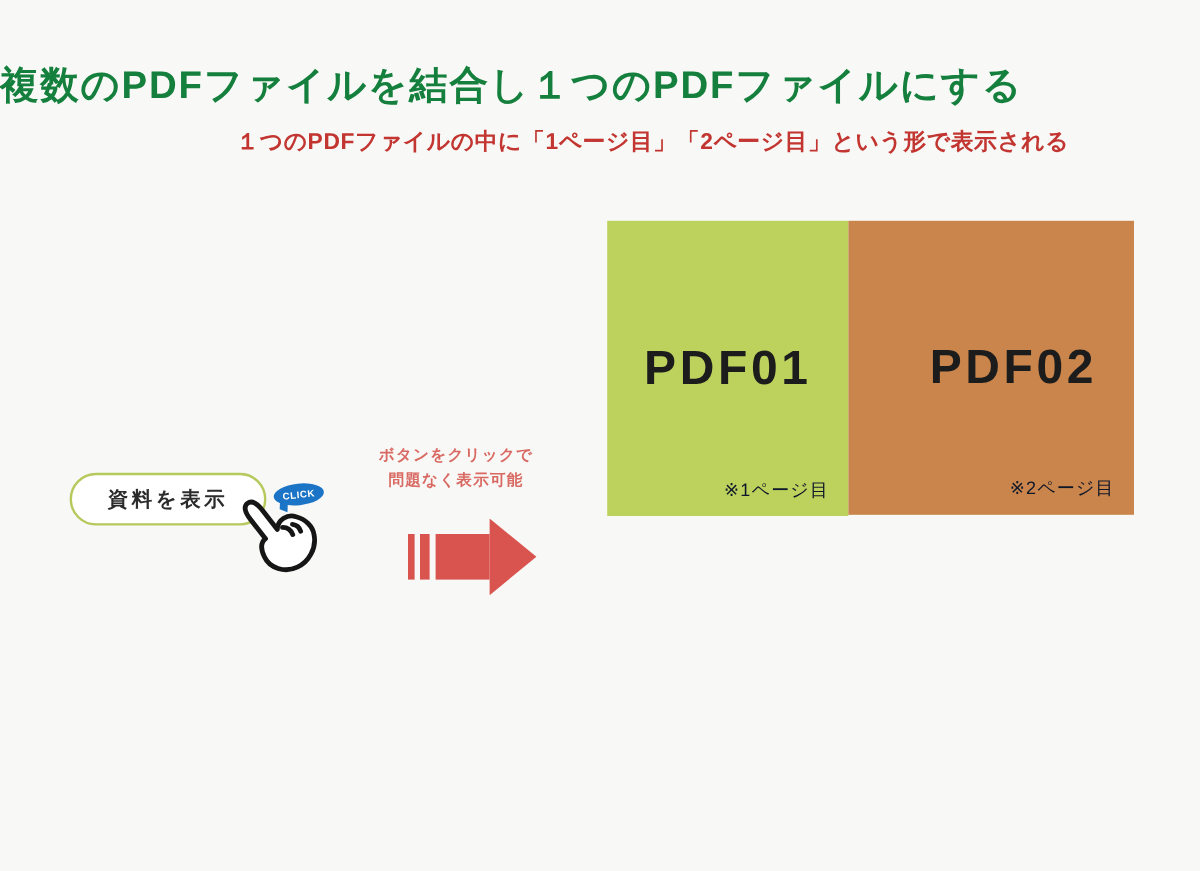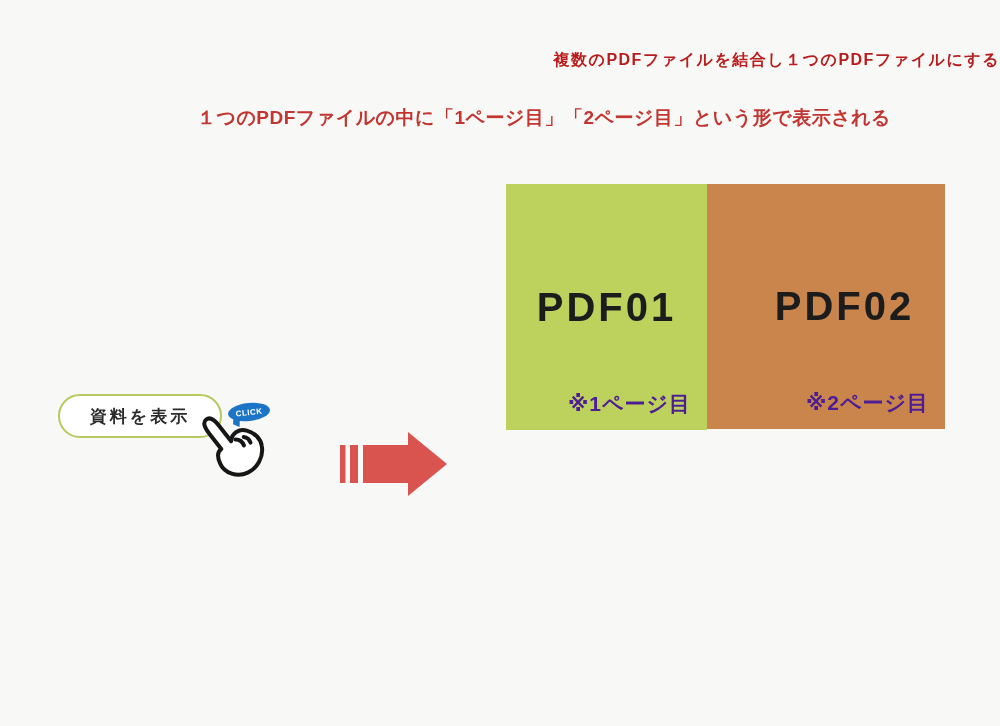--- a/index.html
+++ b/index.html
@@ -7,22 +7,22 @@
     width:1000px;height:726px;
     background:#f8f8f6;
     font-family:"Liberation Sans","DejaVu Sans",sans-serif;
     position:relative;overflow:hidden;
   }
   .stage{position:absolute;inset:0;width:1000px;height:726px;}
 
   
   .page-title{
     position:absolute;top:50px;left:0;width:1000px;
-    text-align:right;
-    font-size:16px;font-weight:bold;color:#b91c1c;
+    text-align:left;
+    font-size:32px;font-weight:bold;color:#15803d;
     letter-spacing:1.5px;
   }
   .page-subtitle{
     position:absolute;top:105px;left:0;width:1000px;
     text-align:center;
     font-size:19px;font-weight:bold;color:#c23530;
     letter-spacing:0.5px;
     margin-left:44px;
   }
 
@@ -78,21 +78,21 @@
     position:relative;width:100%;
     display:flex;align-items:center;justify-content:center;
   }
   .pdf-page.page1{height:246px;background:#bdd25c;}
   .pdf-page.page2{height:245px;background:#c9854b;padding-left:37px;}
   .pdf-label{
     font-size:40px;font-weight:bold;color:#1c1c1c;letter-spacing:3px;
   }
   .pdf-note{
     position:absolute;right:16px;bottom:12px;
-    font-size:21px;font-weight:bold;color:#4c1d95;letter-spacing:1px;
+    font-size:15px;font-weight:normal;color:#0f172a;letter-spacing:1px;
   }
 </style>
 </head>
 <body>
 
 <div class="stage">
 
   <h1 class="page-title" style="margin:0;">複数のPDFファイルを結合し１つのPDFファイルにする</h1>
   <div class="page-subtitle">１つのPDFファイルの中に「1ページ目」「2ページ目」という形で表示される</div>
 
@@ -106,20 +106,24 @@
         <path d="M24 15 Q24 5 29 5 Q34 5 34 15 L34 31 C38 26 46 27 49 32 C53 37 54 44 51 49 C47 57 37 61 29 59 C20 57 14 48 16 40 C17.5 33 21 31 24 31 Z"></path>
         <path d="M37.5 32 q4 3 2.5 8" fill="none"></path>
         <path d="M44 34.5 q3 3 1.5 7" fill="none"></path>
       </g>
     </svg>
   </div>
   <div class="click-bubble">
     <span>CLICK</span>
   </div>
 
+  <div class="arrow-caption">
+    <div>ボタンをクリックで</div>
+    <div>問題なく表示可能</div>
+  </div>
 
   <div class="arrow-wrap">
     <svg width="108" height="64" viewBox="0 0 108 64" aria-hidden="true">
       <g fill="#d9534f">
         <rect x="0" y="13" width="5.5" height="38"></rect>
         <rect x="10" y="13" width="8" height="38"></rect>
         <rect x="23" y="13" width="45" height="38"></rect>
         <polygon points="68,0 107,32 68,64"></polygon>
       </g>
     </svg>

